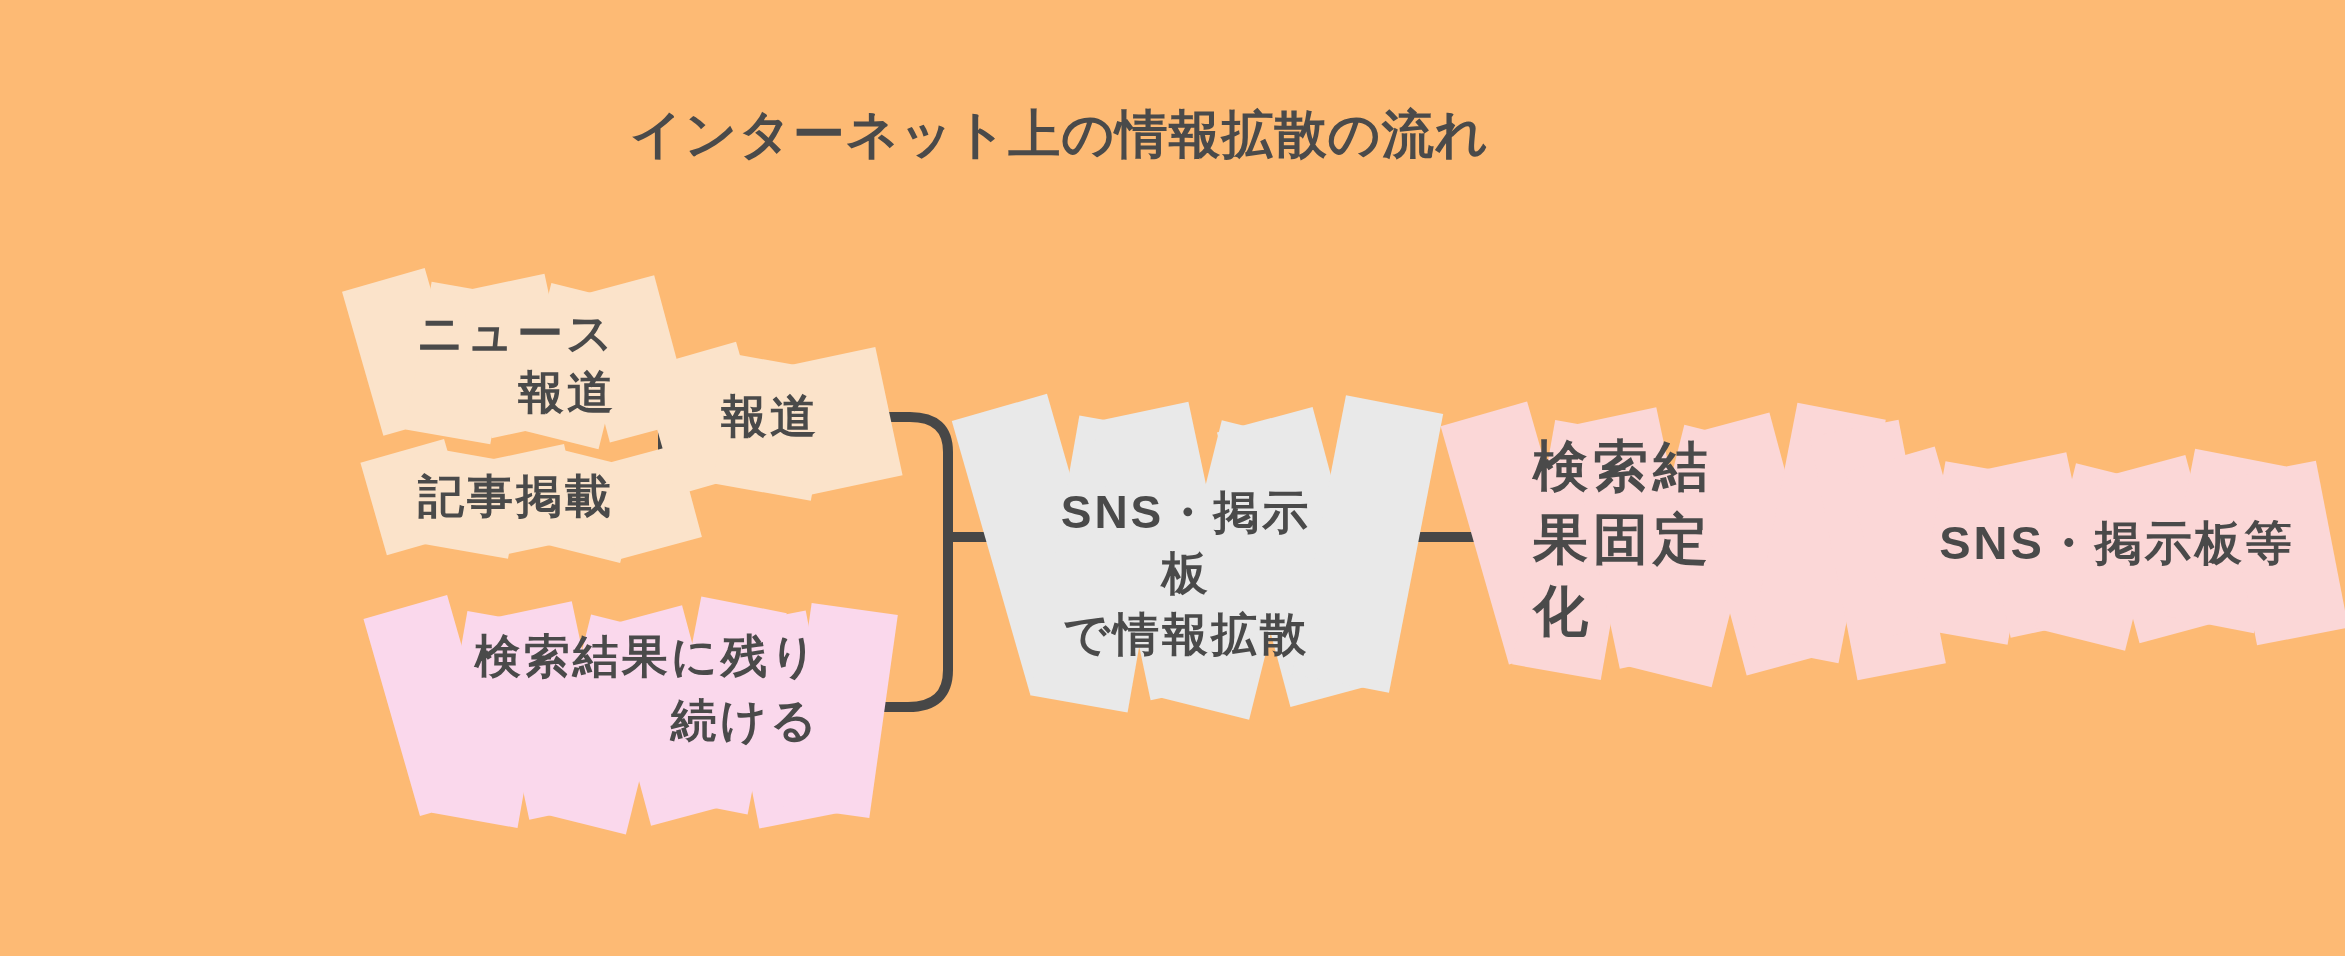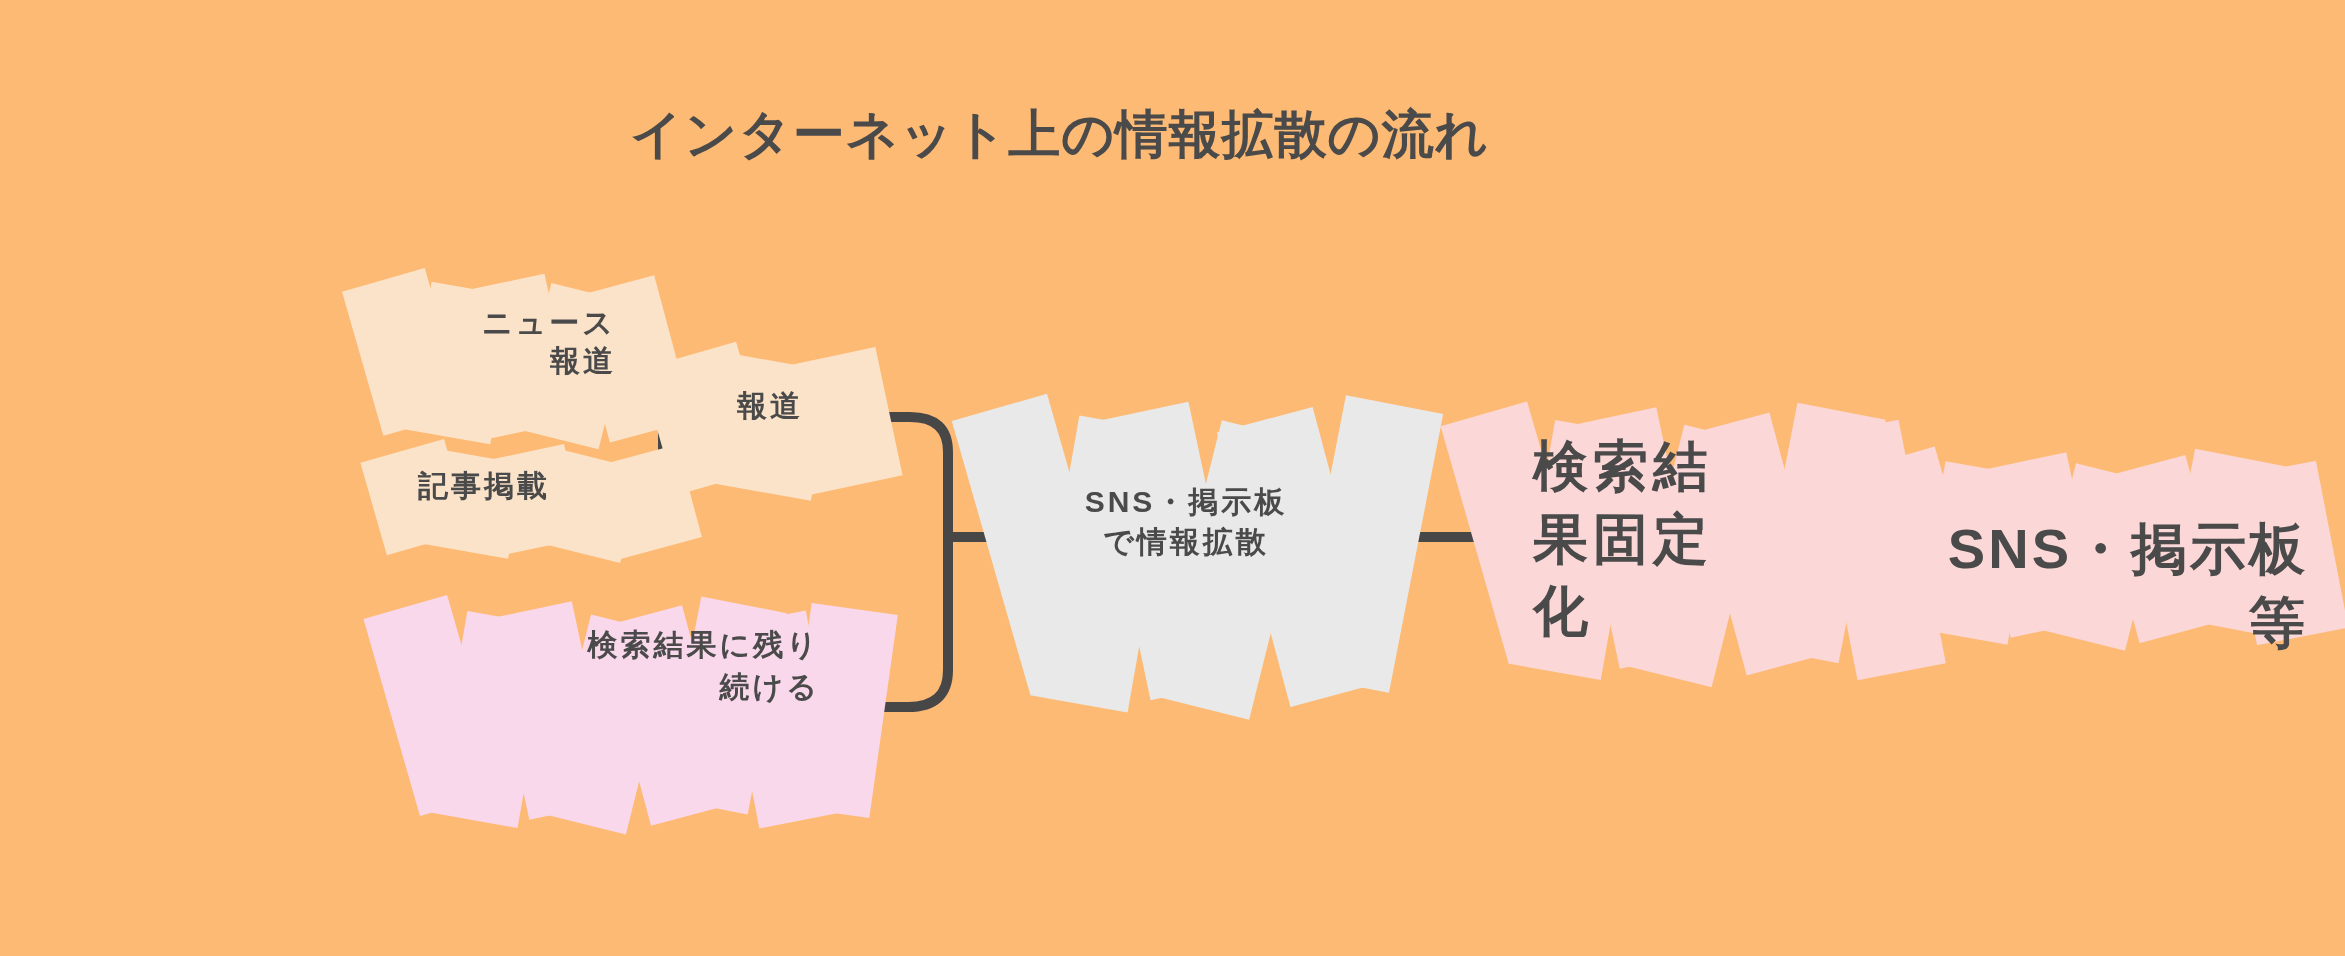--- a/index.html
+++ b/index.html
@@ -21,42 +21,42 @@
     top: 100px;
     font-size: 52px;
     font-weight: 700;
     letter-spacing: 1px;
     color: #4a4a4a;
     white-space: nowrap;
     z-index: 3;
   }
   .node {
     position: absolute;
-    font-size: 30px;
+    font-size: 46px;
     font-weight: 700;
     letter-spacing: 3px;
     line-height: 1.33;
     color: #4a4a4a;
     z-index: 2;
   }
   .node .node-label {
     position: relative;
     display: block;
     white-space: pre-line;
     z-index: 2;
   }
   .node-news      { left: 400px;  top: 304px; width: 216px; text-align: right; line-height: 1.28; }
   .node-article   { left: 418px;  top: 466px; width: 206px; text-align: left; }
   .node-press     { left: 705px;  top: 386px; width: 130px; text-align: center; }
   .node-remain    { left: 460px;  top: 624px; width: 360px; text-align: right; line-height: 1.4; }
   .node-snsspread { left: 1038px; top: 482px; width: 296px; text-align: center; }
   .node-fixation  { left: 1533px; top: 430px; width: 240px; text-align: left;
                     font-size: 55px; letter-spacing: 5px; line-height: 1.32; }
-  .node-boards    { left: 1926px; top: 512px; width: 382px; text-align: right;
-                    font-size: 56px; white-space: nowrap; }
+  .node-boards    { left: 1926px; top: 512px; width: 382px; text-align: center;
+                    font-size: 47px; white-space: nowrap; }
   .scribble {
     position: absolute;
     z-index: 0;
     pointer-events: none;
   }
   .scribble-stroke {
     position: absolute;
   }
   .connectors {
     position: absolute;

